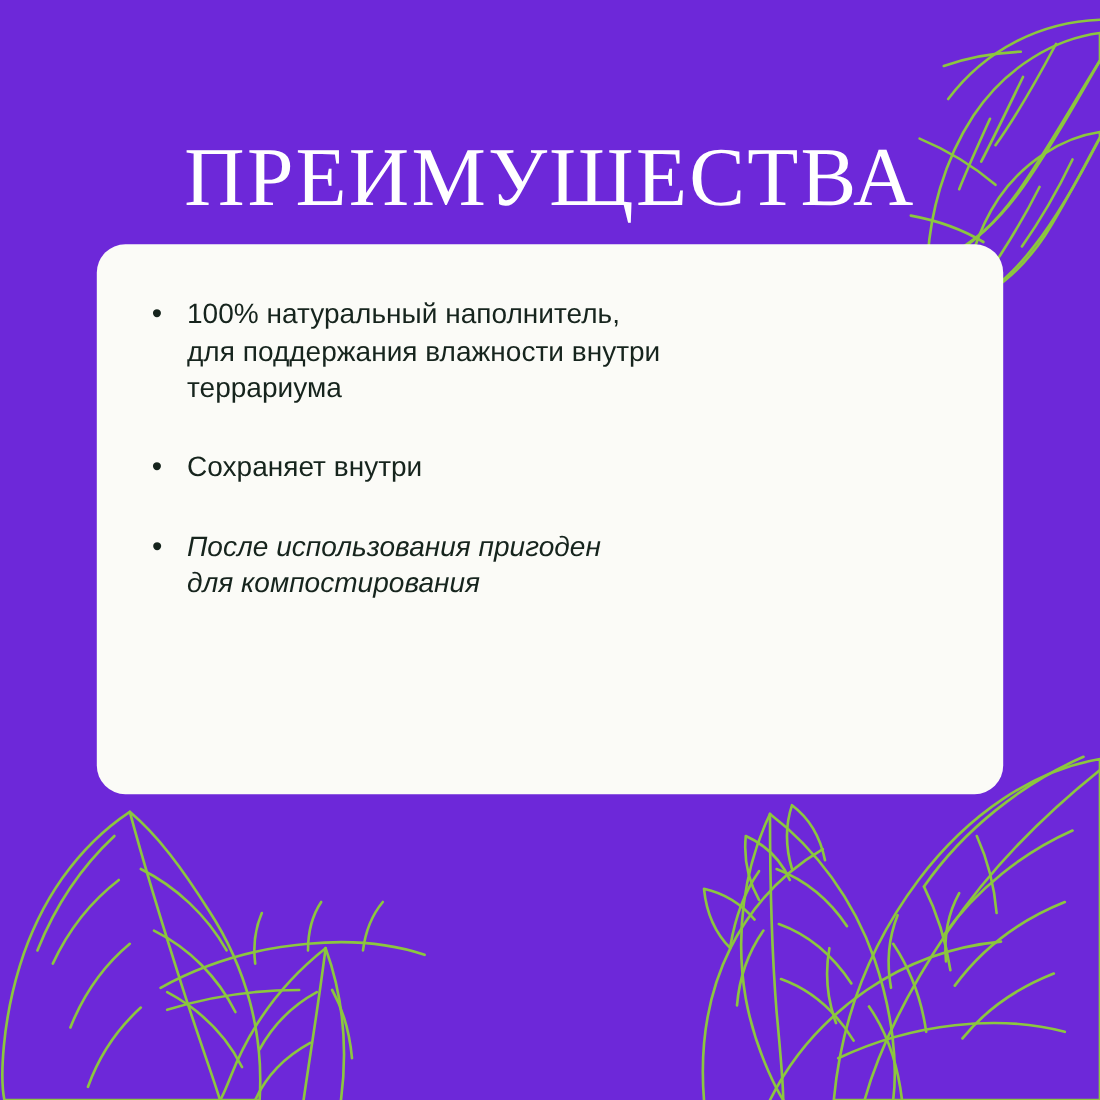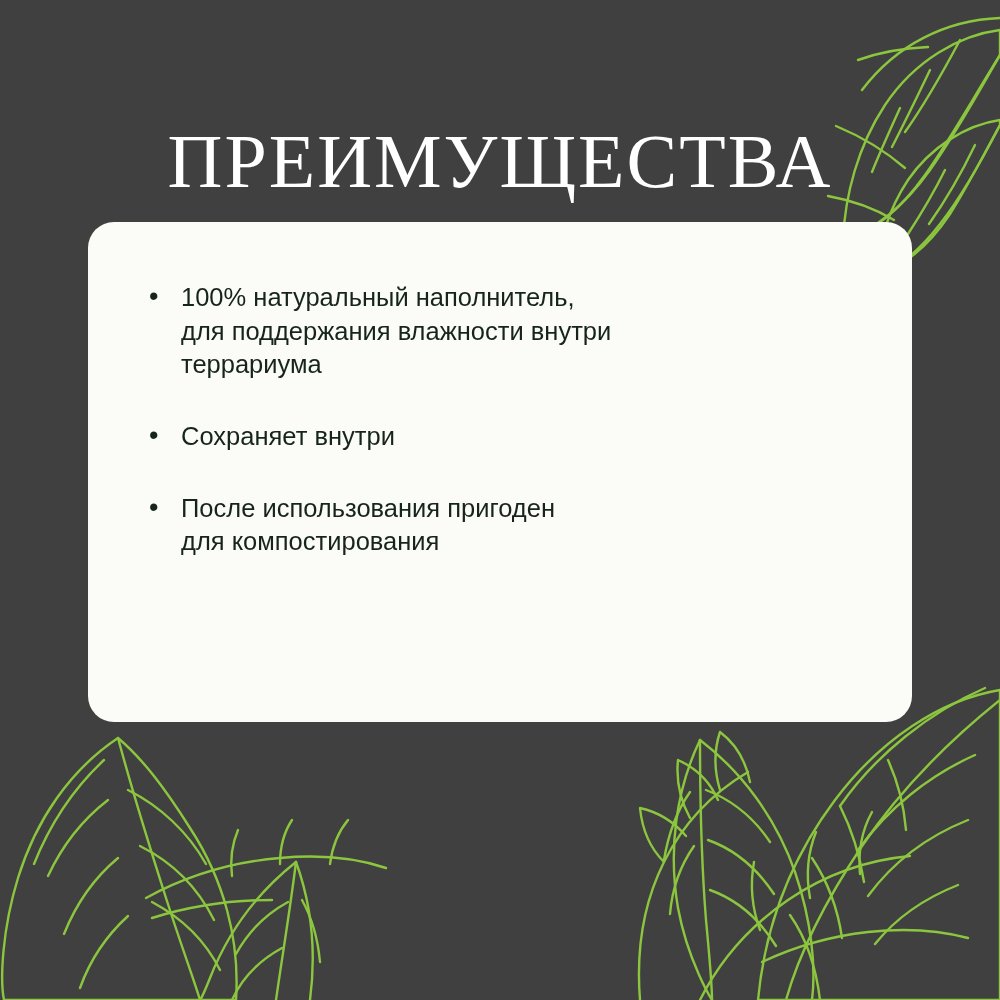--- a/index.html
+++ b/index.html
@@ -10,21 +10,21 @@
     width: 1000px;
     height: 1000px;
     font-family: "Liberation Sans", sans-serif;
     background: #0b2512;
     overflow: hidden;
   }
   .poster {
     position: relative;
     width: 1000px;
     height: 1000px;
-    background: #404040;
+    background: #6d28d9;
     overflow: hidden;
   }
   .leaf-layer {
     position: absolute;
     inset: 0;
     width: 1000px;
     height: 1000px;
     pointer-events: none;
   }
   .title {
@@ -47,35 +47,36 @@
     top: 222px;
     width: 824px;
     height: 500px;
     background: #fbfbf7;
     border-radius: 26px;
     box-sizing: border-box;
     padding: 48px 60px 40px 36px;
   }
   .benefits {
     list-style: none;
-    margin: 11px;
+    margin: 0;
     padding: 0;
     color: #14231c;
   }
   .benefit-item {
     position: relative;
     padding-left: 46px;
     margin-bottom: 38px;
     font-size: 25.5px;
     line-height: 1.32;
     color: #16241d;
     white-space: pre-line;
   }
   .benefit-item:last-child {
     margin-bottom: 0;
+    font-style: italic;
   }
   .benefit-item::before {
     content: "•";
     position: absolute;
     left: 14px;
     top: -2px;
     font-size: 27px;
     line-height: 1.32;
     color: #16241d;
   }

